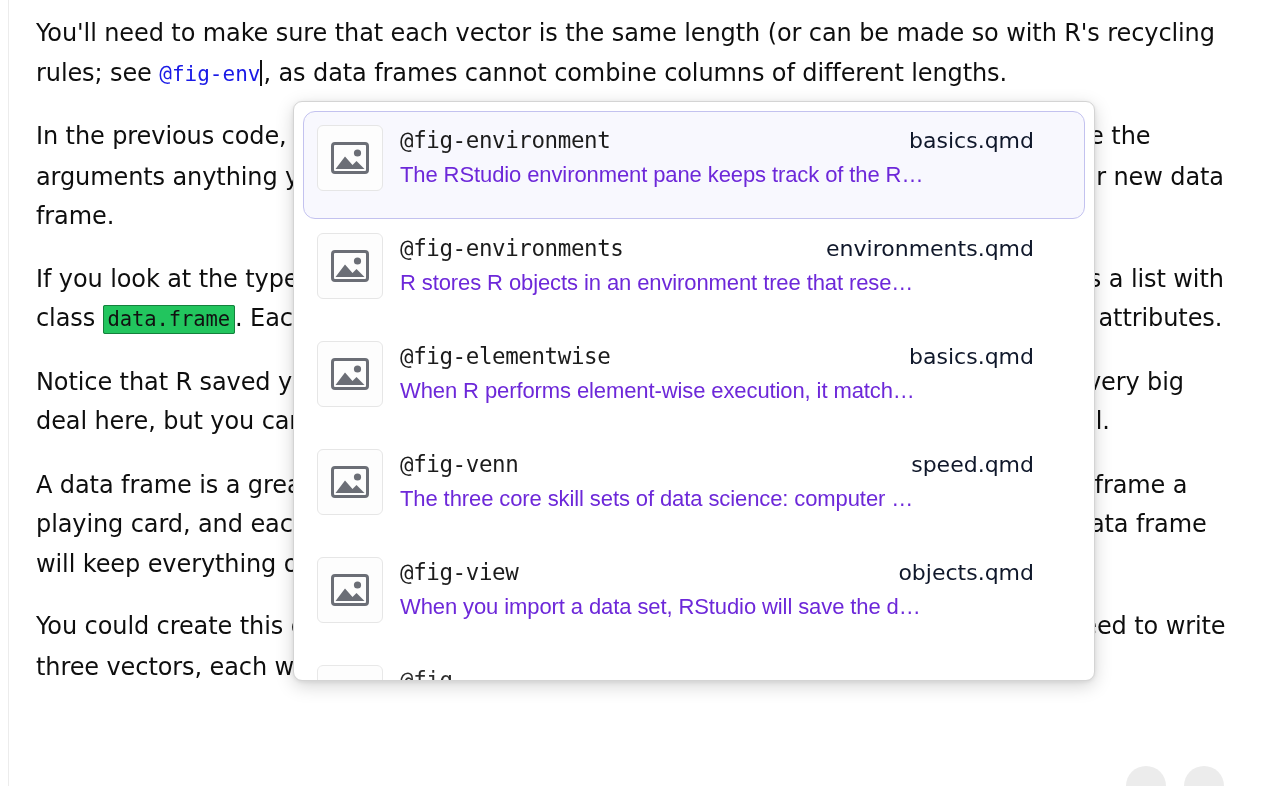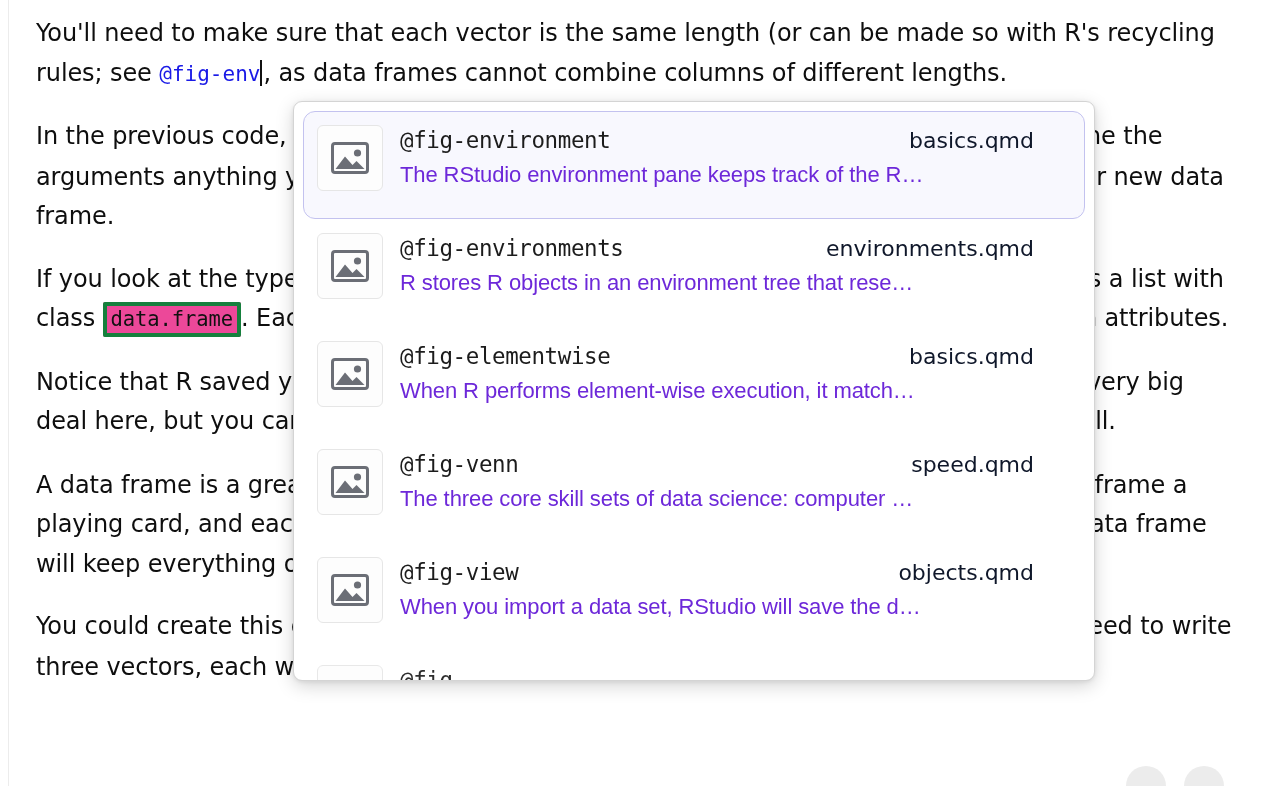--- a/index.html
+++ b/index.html
@@ -45,22 +45,22 @@
     margin: 0 0 23px 0;
     max-width: 1200px;
     white-space: normal;
   }
   .para:last-child { margin-bottom: 0; }
 
   
   code.chip {
     font-family: "DejaVu Sans Mono", "Liberation Mono", monospace;
     font-size: 20.5px;
-    background: #ec4899;
-    border: 4px solid #15803d;
+    background: #22c55e;
+    border: 1px solid #15803d;
     border-radius: 2px;
     padding: 1px 4px 2px 4px;
     color: #111111;
     white-space: nowrap;
   }
 
   
   .xref {
     font-family: "DejaVu Sans Mono", "Liberation Mono", monospace;
     font-size: 21px;

